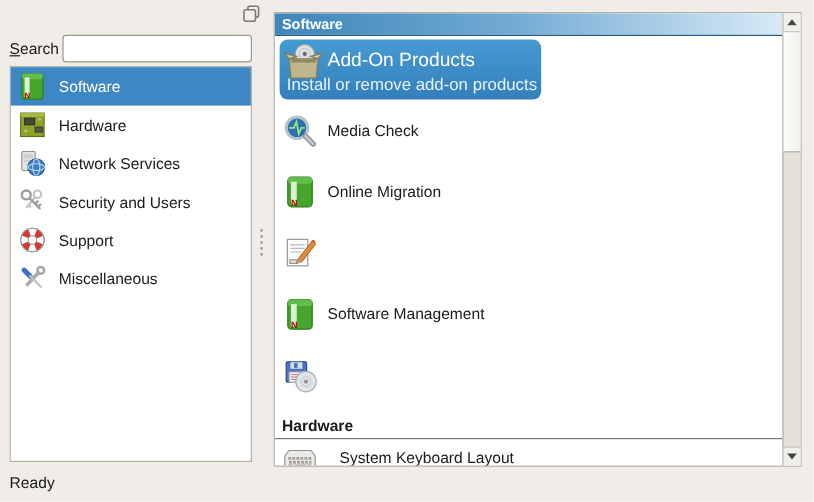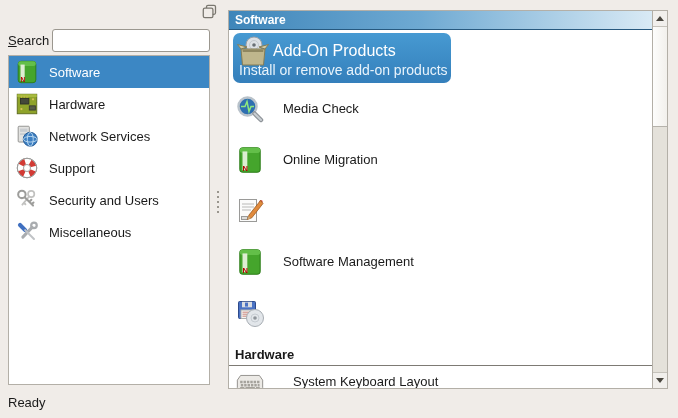--- a/index.html
+++ b/index.html
@@ -55,21 +55,21 @@
     border-radius:7px; background:linear-gradient(#479ad2,#347fbb);
     cursor:pointer;
   }
   .addon-icon { position:absolute; left:3px; top:2px; width:34px; height:34px; }
   .addon-title { position:absolute; left:40px; top:9px; color:#fff; font-size:16px; }
   .addon-sub { position:absolute; left:6px; bottom:5px; color:#e8f3fb; font-size:14px; }
 
   .mod-row { height:51px; display:flex; align-items:center; padding-left:6px; cursor:pointer; }
   .mod-row:first-of-type { margin-top:3px; }
   .mod-icon { width:30px; height:30px; flex:0 0 30px; display:flex; align-items:center; justify-content:center; }
-  .mod-label { margin-left:18px; white-space:nowrap; }
+  .mod-label { margin-left:8px; white-space:nowrap; }
 
   .section-header {
     margin-top:2px; padding:7px 0 3px 6px; font-weight:bold; font-size:13px;
     border-bottom:1px solid #7d7a74;
   }
   .hw-row { height:31px; display:flex; align-items:center; padding-left:6px; cursor:pointer;gap:10px; }
 
   
   .scrollbar { width:15px; border-left:1px solid #b3afa7; display:flex; flex-direction:column; background:#e4e1da; }
   .sb-btn { height:16px; background:#f1efec; display:flex; align-items:center; justify-content:center; cursor:pointer; }
@@ -138,39 +138,39 @@
         <ellipse cx="17.5" cy="17.5" rx="3.2" ry="7.3" fill="none" stroke="#bfdcf2" stroke-width="1"></ellipse>
         <ellipse cx="17.5" cy="17.5" rx="7.3" ry="3" fill="none" stroke="#bfdcf2" stroke-width="1"></ellipse>
       </svg>
     </span>
     <span class="side-label">Network Services</span>
   </div>
 
   <div class="side-row">
     <span class="side-icon">
       <svg width="26" height="26" viewBox="0 0 28 28">
+        <circle cx="18.5" cy="7.5" r="3.4" fill="none" stroke="#c2c2c0" stroke-width="1.8"></circle>
+        <path d="M16.3 10.2 L9 19 M10.5 17 l1.8 1.6" stroke="#c2c2c0" stroke-width="2" fill="none" stroke-linecap="round"></path>
+        <circle cx="8.5" cy="8" r="4" fill="none" stroke="#9d9d9b" stroke-width="2.2"></circle>
+        <path d="M11.5 11 L20.5 20 M16.5 16 l2.2 -2.2 M19 18.5 l2 -1.8" stroke="#9d9d9b" stroke-width="2.2" fill="none" stroke-linecap="round"></path>
+      </svg>
+    </span>
+    <span class="side-label">Security and Users</span>
+  </div>
+
+  <div class="side-row">
+    <span class="side-icon">
+      <svg width="26" height="26" viewBox="0 0 28 28">
         <circle cx="14" cy="14" r="10.5" fill="#ffffff" stroke="#9a9a98"></circle>
         <circle cx="14" cy="14" r="7" fill="none" stroke="#d23b35" stroke-width="6.5" stroke-dasharray="5.5 5.5" transform="rotate(22 14 14)"></circle>
         <circle cx="14" cy="14" r="10.5" fill="none" stroke="#9a9a98"></circle>
         <circle cx="14" cy="14" r="3.8" fill="#ffffff" stroke="#9a9a98"></circle>
       </svg>
     </span>
     <span class="side-label">Support</span>
-  </div>
-
-  <div class="side-row">
-    <span class="side-icon">
-      <svg width="26" height="26" viewBox="0 0 28 28">
-        <circle cx="18.5" cy="7.5" r="3.4" fill="none" stroke="#c2c2c0" stroke-width="1.8"></circle>
-        <path d="M16.3 10.2 L9 19 M10.5 17 l1.8 1.6" stroke="#c2c2c0" stroke-width="2" fill="none" stroke-linecap="round"></path>
-        <circle cx="8.5" cy="8" r="4" fill="none" stroke="#9d9d9b" stroke-width="2.2"></circle>
-        <path d="M11.5 11 L20.5 20 M16.5 16 l2.2 -2.2 M19 18.5 l2 -1.8" stroke="#9d9d9b" stroke-width="2.2" fill="none" stroke-linecap="round"></path>
-      </svg>
-    </span>
-    <span class="side-label">Security and Users</span>
   </div>
 
   <div class="side-row">
     <span class="side-icon">
       <svg width="26" height="26" viewBox="0 0 28 28">
         <circle cx="21.5" cy="6.8" r="3" fill="none" stroke="#a9acaf" stroke-width="2.4"></circle>
         <path d="M19.5 9 L9.5 19.5" stroke="#a9acaf" stroke-width="3.2" stroke-linecap="round"></path>
         <path d="M6.5 6.5 L12 12" stroke="#3f6fc0" stroke-width="4.5" stroke-linecap="round"></path>
         <path d="M12 12 L21.5 21.5" stroke="#c0c3c6" stroke-width="2.2" stroke-linecap="round"></path>
       </svg>

